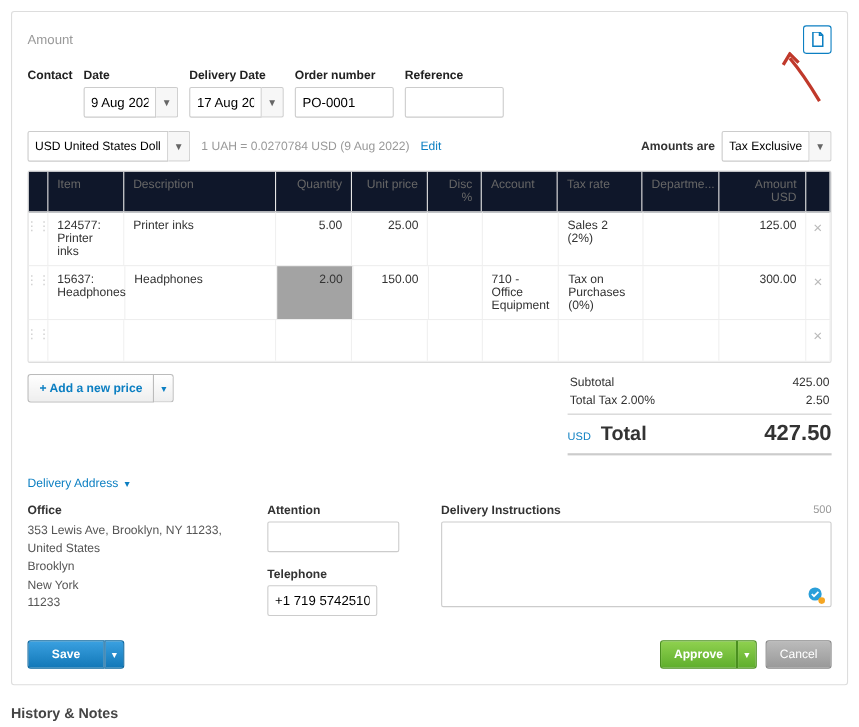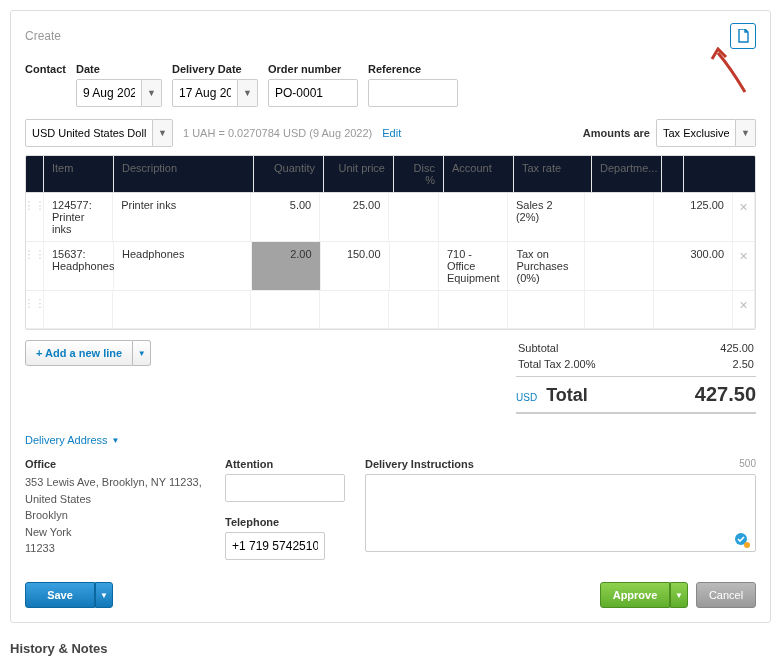--- a/index.html
+++ b/index.html
@@ -53,21 +53,21 @@
 .totals { width: 240px; font-size: 11px; }
 .totals-row { display: flex; justify-content: space-between; padding: 2px 2px; }
 .totals-line { border-top: 1px solid #ccc; margin-top: 4px; padding-top: 6px; display: flex; justify-content: space-between; align-items: baseline; border-bottom: 2px solid #ccc; padding-bottom: 6px; }
 .total-label { font-size: 18px; font-weight: bold; }
 .total-val { font-size: 20px; font-weight: bold; }
 .total-curr { font-size: 10px; color: #0c7fc2; margin-right: 6px; }
 
 .delivery-link { color: #0c7fc2; font-size: 11px; margin: 20px 0 12px 0; display: inline-flex; align-items: center; cursor: pointer; }
 .delivery-link .caret { margin-left: 4px; font-size: 8px; }
 
-.addr-row { display: flex; gap: 10px; }
+.addr-row { display: flex; gap: 28px; }
 .addr-col { font-size: 11px; }
 .addr-title { font-weight: bold; margin-bottom: 4px; }
 .addr-line { color: #555; line-height: 1.5; }
 
 .textarea { border: 1px solid #ccc; border-radius: 2px; resize: none; padding: 6px; font-size: 12px; font-family: inherit; }
 .char-count { font-size: 10px; color: #999; text-align: right; }
 
 .footer-btns { display: flex; justify-content: space-between; margin-top: 22px; }
 .btn-primary-blue { background: linear-gradient(#3aa0e0,#1278b8); color: #fff; border: 1px solid #0b679f; font-weight: bold; }
 .btn-green { background: linear-gradient(#8fd14f,#5fae2c); color: #fff; border: 1px solid #4a8f1f; font-weight: bold; }
@@ -78,21 +78,21 @@
 .arrow-red { position: absolute; pointer-events: none; }
 
 .status-badge-wrap { position: relative; }
 .status-badge { position: absolute; right: 6px; bottom: 6px; width: 16px; height: 16px; }
 </style>
 </head>
 <body>
 
 <div class="card" style="position:relative;">
   <div class="card-header">
-    <span class="card-title">Create</span>
+    <span class="card-title">Amount</span>
     <div class="icon-btn">
       <svg width="12" height="14" viewBox="0 0 12 14">
           <path d="M2 0 h6 l3 3 v10 h-9 z M8 0 v3 h3" fill="none" stroke="#0c7fc2" stroke-width="1.4"></path>
         </svg>
     </div>
   </div>
 
   <svg class="arrow-red" style="right:20px; top:36px;" width="40" height="46">
       <path d="M35 45 Q 20 20 8 6" stroke="#c0392b" stroke-width="3" fill="none"></path>
       <path d="M2 12 L8 2 L16 10" stroke="#c0392b" stroke-width="3" fill="none"></path>
@@ -148,20 +148,21 @@
     <div class="grid-header">
       <div class="grip"></div>
       <div class="col-item">Item</div>
       <div class="col-desc">Description</div>
       <div class="col-qty">Quantity</div>
       <div class="col-price">Unit price</div>
       <div class="col-disc">Disc %</div>
       <div class="col-acct">Account</div>
       <div class="col-tax">Tax rate</div>
       <div class="col-dept">Departme...</div>
+      <div class="col-amt">Amount USD</div>
       <div class="row-del"></div>
     </div>
 
     <div class="grid-row">
       <div class="grip">⋮⋮</div>
       <div class="col-item">124577: Printer inks</div>
       <div class="col-desc">Printer inks</div>
       <div class="col-qty">5.00</div>
       <div class="col-price">25.00</div>
       <div class="col-disc"></div>
@@ -194,21 +195,21 @@
       <div class="col-acct"></div>
       <div class="col-tax"></div>
       <div class="col-dept"></div>
       <div class="col-amt"></div>
       <div class="row-del">×</div>
     </div>
   </div>
 
   <div class="add-line-row">
     <div class="btn-split">
-      <div class="btn btn-blue-text">+ Add a new line</div>
+      <div class="btn btn-blue-text">+ Add a new price</div>
       <div class="btn btn-caret">▼</div>
     </div>
     <div class="totals">
       <div class="totals-row">
         <span>Subtotal</span>
         <span>425.00</span>
       </div>
       <div class="totals-row">
         <span>Total Tax 2.00%</span>
         <span>2.50</span>

